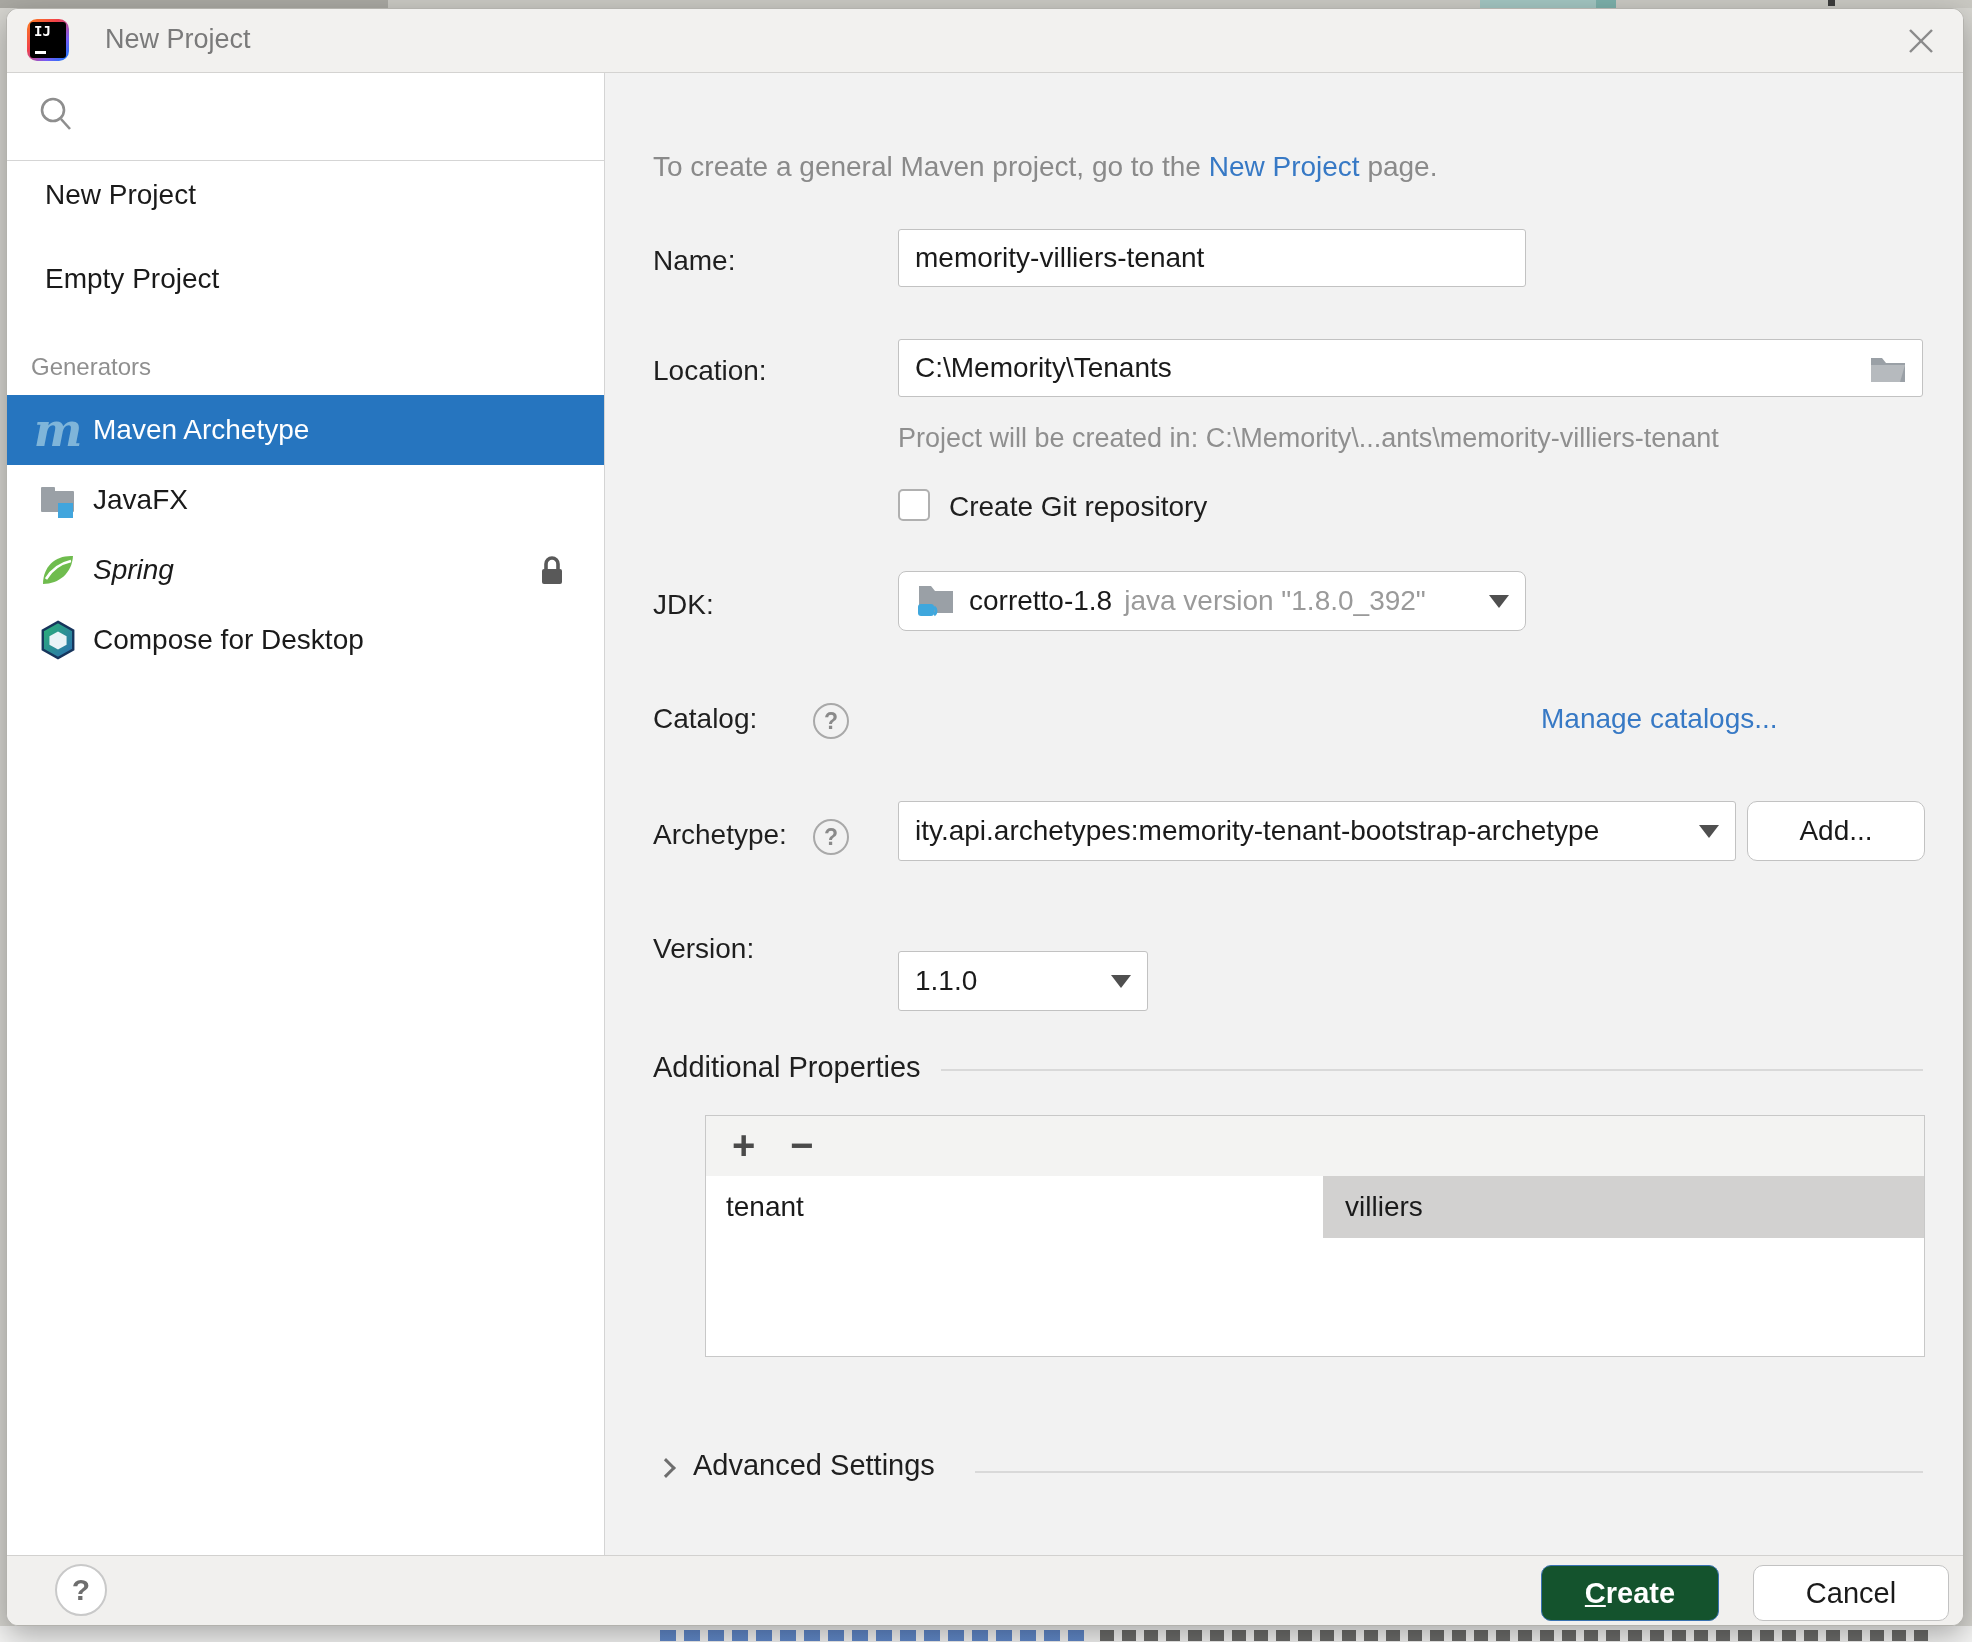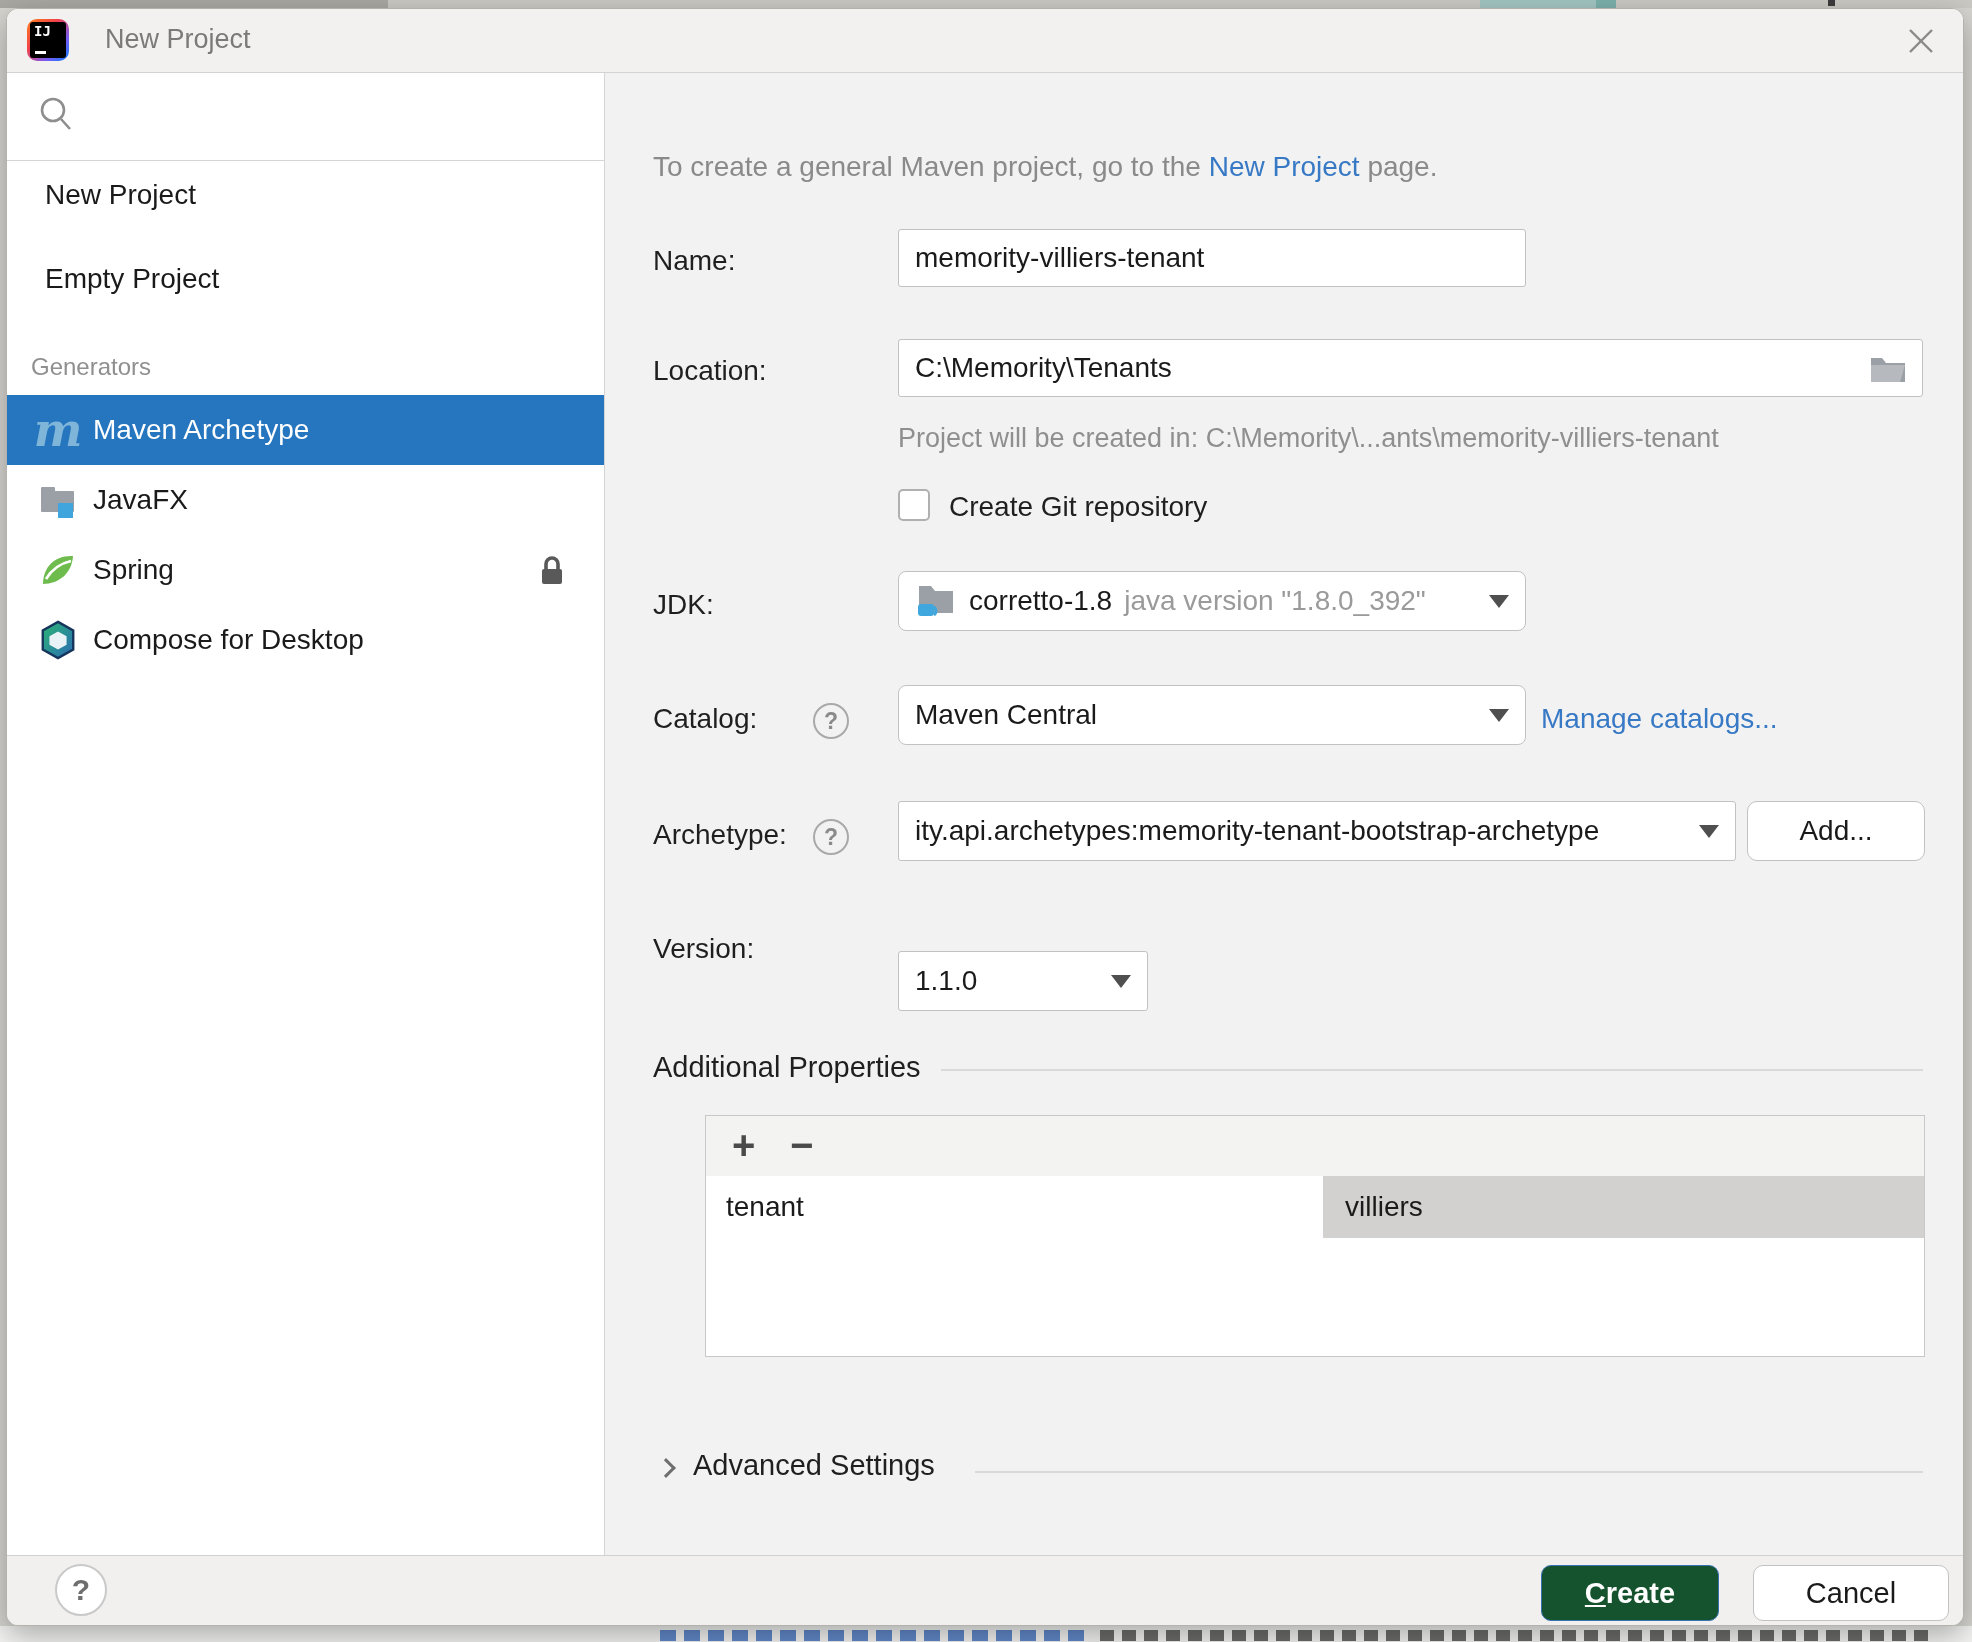--- a/index.html
+++ b/index.html
@@ -50,21 +50,21 @@
   .side-item { position:absolute; left:0; width:100%; height:48px; line-height:48px;
     padding-left:38px; font-size:28px; color:#1a1a1a; }
   .side-item.np { top:98px; }
   .side-item.ep { top:182px; }
   .section-label { position:absolute; left:24px; top:280px; font-size:24px; color:#8f8f8f; }
   .gen-row { position:absolute; left:0; width:100%; height:70px; display:flex; align-items:center;
     padding-left:28px; font-size:28px; color:#1a1a1a; }
   .gen-row .gicon { width:46px; height:46px; display:flex; align-items:center; justify-content:center; flex:0 0 46px; }
   .gen-row .glabel { margin-left:12px; }
   .gen-row.selected { background:#2675BF; color:#fff; }
-  .gen-row.r0 { top:322px; } .gen-row.r1 { top:392px; } .gen-row.r2 { top:462px; } .gen-row.r3 { top:532px; }
+  .gen-row.r0 { top:322px; } .gen-row.r1 { top:392px; } .gen-row.r2 { top:462px;font-style:italic; } .gen-row.r3 { top:532px; }
   .maven-m { font-style:italic; font-weight:bold; font-size:46px; line-height:40px; color:#7fb5d9;
     font-family:"DejaVu Serif", serif; }
   .lock { position:absolute; right:38px; top:19px; }
 
   
   .hint { position:absolute; left:646px; top:142px; font-size:28px; color:#8a8a8a; }
   .hint .lnk { color:#3779C5; }
   .frm-label { position:absolute; font-size:28px; color:#1f1f1f; }
   .text-input { position:absolute; height:58px; background:#fff; border:1px solid #c2c2c2; border-radius:3px;
     font-size:28px; color:#1a1a1a; padding:0 16px; font-family:"Liberation Sans", sans-serif; outline:none; }
@@ -233,24 +233,20 @@
       <rect x="3" y="22" width="16" height="12" rx="3" fill="#3fa7dd"></rect>
       <path d="M19 25 a5 5 0 0 1 0 8" fill="none" stroke="#3fa7dd" stroke-width="3"></path>
     </svg>
     <span class="jdk-name">corretto-1.8</span>
     <span class="jdk-version">java version "1.8.0_392"</span>
     <span class="arrow"></span>
   </div>
 
   <div class="frm-label" style="left:646px; top:694px;">Catalog:</div>
   <div class="help-badge" style="left:806px; top:694px;"></div>
-  <div class="combo" style="left:891px; top:676px; width:628px;">
-    <span class="combo-text">Maven Central</span>
-    <span class="arrow"></span>
-  </div>
   <div class="link" style="left:1534px; top:694px;">Manage catalogs...</div>
 
   <div class="frm-label" style="left:646px; top:810px;">Archetype:</div>
   <div class="help-badge" style="left:806px; top:810px;"></div>
   <div class="combo" style="left:891px; top:792px; width:838px; border-radius:3px;">
     <span class="combo-text">ity.api.archetypes:memority-tenant-bootstrap-archetype</span>
     <span class="arrow"></span>
   </div>
   <div class="push-btn" style="left:1740px; top:792px; width:178px;">Add...</div>
 

